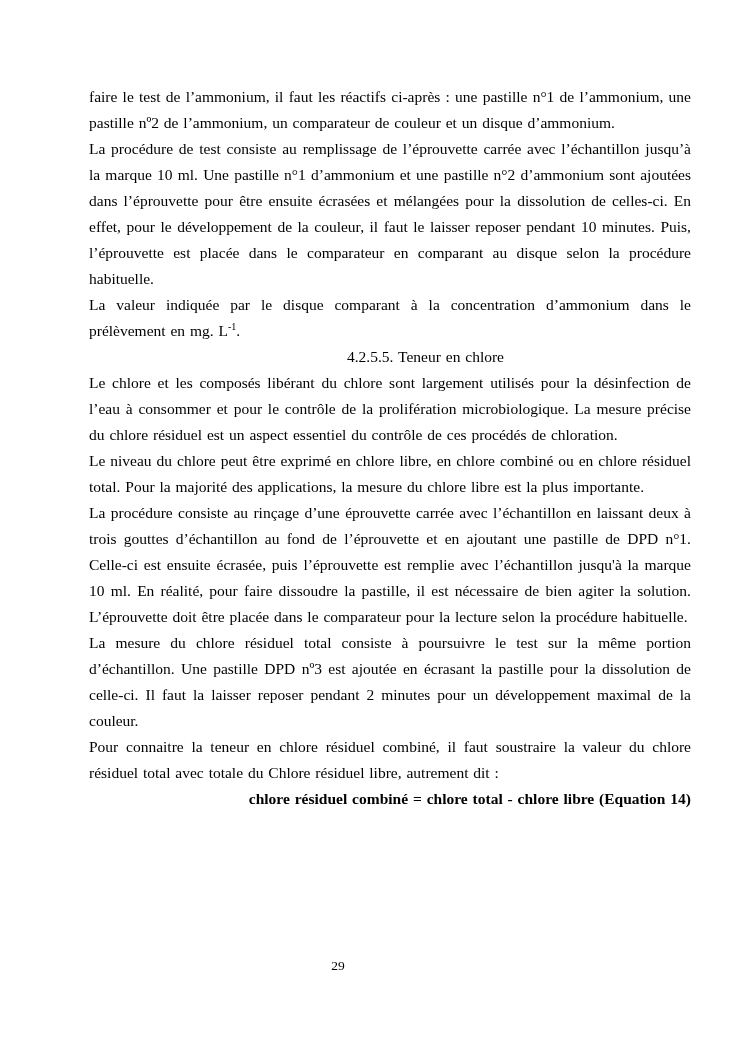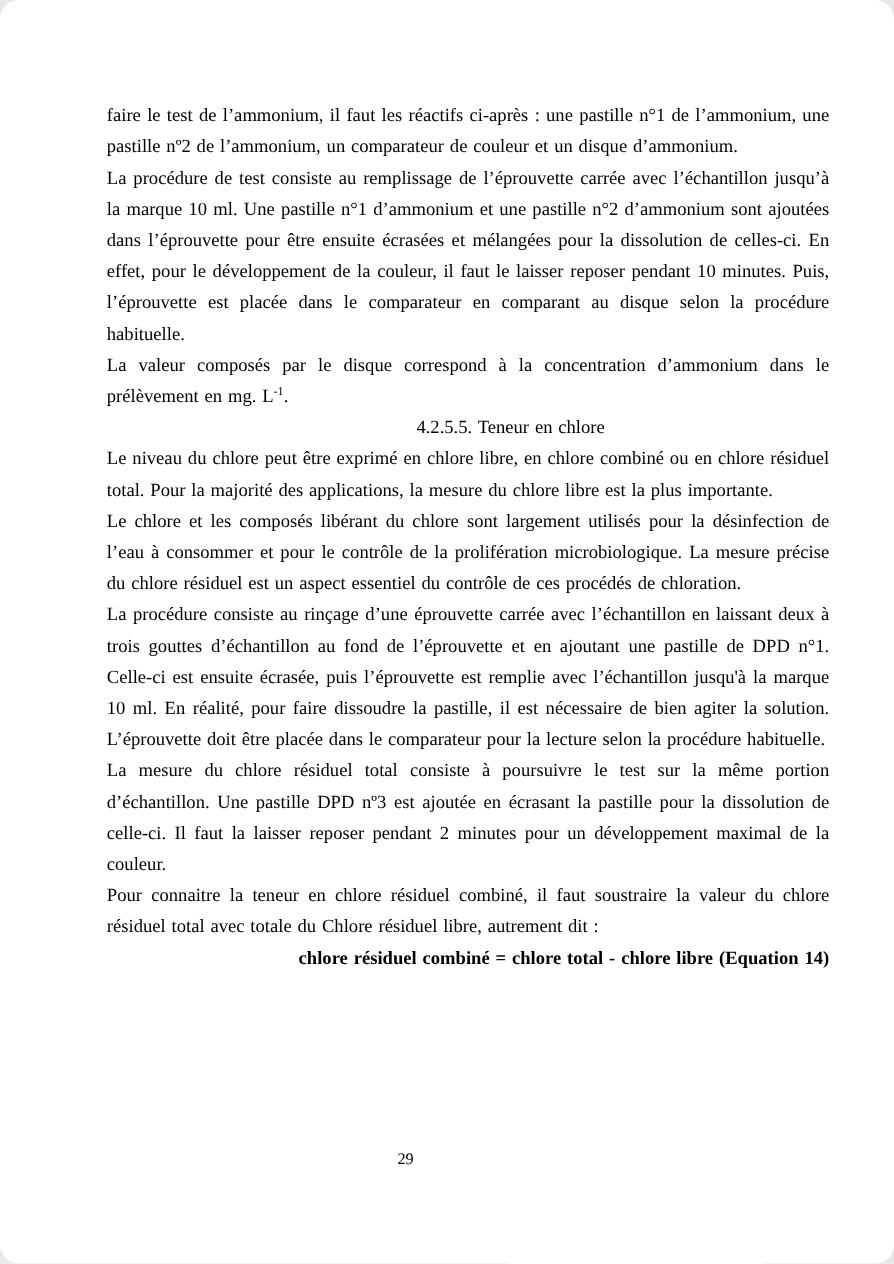--- a/index.html
+++ b/index.html
@@ -9,21 +9,20 @@
   }
   .sheet {
     position: relative;
     width: 745px;
     height: 1053px;
     margin: 0 auto;
     background: #ffffff;
     color: #000000;
     font-family: "Liberation Serif", "DejaVu Serif", serif;
     overflow: hidden;
-    border-radius: 16px;
   }
   .text-block {
     position: absolute;
     top: 84px;
     left: 89px;
     width: 602px;
   }
   .text-block p {
     margin: 0;
     font-size: 15.5px;
@@ -58,27 +57,27 @@
 <body>
 
 <div class="sheet">
 
   <div class="text-block">
 
     <p>faire le test de l’ammonium, il faut les réactifs ci-après : une pastille n°1 de l’ammonium, une pastille nº2 de l’ammonium, un comparateur de couleur et un disque d’ammonium.</p>
 
     <p>La procédure de test consiste au remplissage de l’éprouvette carrée avec l’échantillon jusqu’à la marque 10 ml. Une pastille n°1 d’ammonium et une pastille n°2 d’ammonium sont ajoutées dans l’éprouvette pour être ensuite écrasées et mélangées pour la dissolution de celles-ci. En effet, pour le développement de la couleur, il faut le laisser reposer pendant 10 minutes. Puis, l’éprouvette est placée dans le comparateur en comparant au disque selon la procédure habituelle.</p>
 
-    <p><span>La valeur composés par le disque correspond à la concentration d’ammonium dans le prélèvement en mg. L</span><sup class="exp">-1</sup><span>.</span></p>
+    <p><span>La valeur indiquée par le disque comparant à la concentration d’ammonium dans le prélèvement en mg. L</span><sup class="exp">-1</sup><span>.</span></p>
 
     <p class="section-heading">4.2.5.5. Teneur en chlore</p>
 
+    <p>Le chlore et les composés libérant du chlore sont largement utilisés pour la désinfection de l’eau à consommer et pour le contrôle de la prolifération microbiologique. La mesure précise du chlore résiduel est un aspect essentiel du contrôle de ces procédés de chloration.</p>
+
     <p>Le niveau du chlore peut être exprimé en chlore libre, en chlore combiné ou en chlore résiduel total. Pour la majorité des applications, la mesure du chlore libre est la plus importante.</p>
-
-    <p>Le chlore et les composés libérant du chlore sont largement utilisés pour la désinfection de l’eau à consommer et pour le contrôle de la prolifération microbiologique. La mesure précise du chlore résiduel est un aspect essentiel du contrôle de ces procédés de chloration.</p>
 
 
     <p>La procédure consiste au rinçage d’une éprouvette carrée avec l’échantillon en laissant deux à trois gouttes d’échantillon au fond de l’éprouvette et en ajoutant une pastille de DPD n°1. Celle-ci est ensuite écrasée, puis l’éprouvette est remplie avec l’échantillon jusqu'à la marque 10 ml. En réalité, pour faire dissoudre la pastille, il est nécessaire de bien agiter la solution. L’éprouvette doit être placée dans le comparateur pour la lecture selon la procédure habituelle.</p>
 
 
     <p>La mesure du chlore résiduel total consiste à poursuivre le test sur la même portion d’échantillon. Une pastille DPD nº3 est ajoutée en écrasant la pastille pour la dissolution de celle-ci. Il faut la laisser reposer pendant 2 minutes pour un développement maximal de la couleur.</p>
 
 
     <p>Pour connaitre la teneur en chlore résiduel combiné, il faut soustraire la valeur du chlore résiduel total avec totale du Chlore résiduel libre, autrement dit :</p>
 

